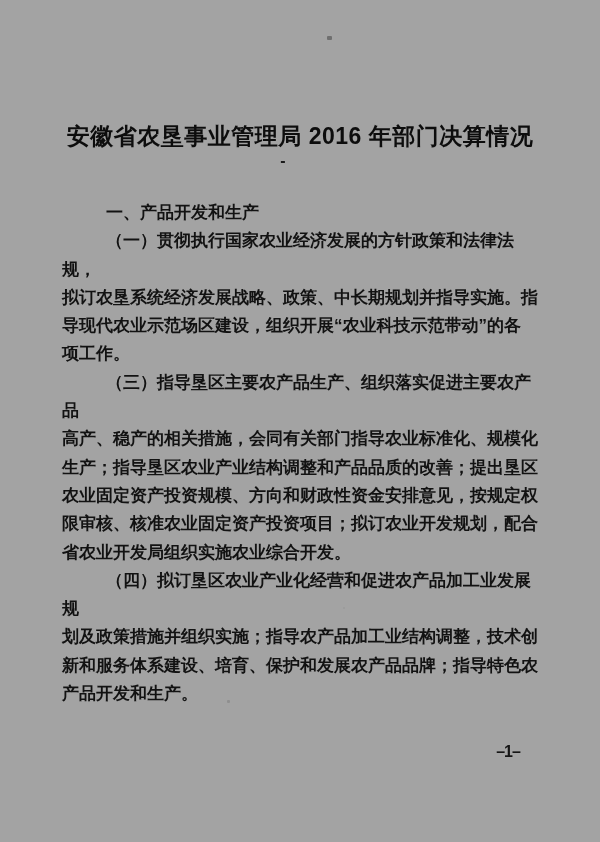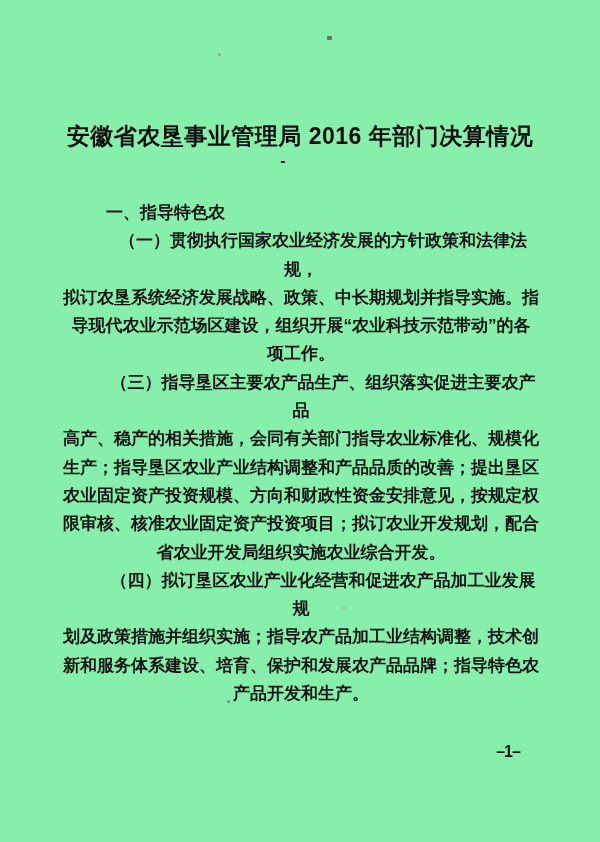--- a/index.html
+++ b/index.html
@@ -4,21 +4,21 @@
 <style>
   html, body {
     margin: 0;
     padding: 0;
     background: #ffffff;
   }
   .page {
     position: relative;
     width: 600px;
     height: 842px;
-    background: #86efac;
+    background: #a3a3a3;
     color: #141414;
     font-family: "Liberation Sans", "DejaVu Sans", sans-serif;
     overflow: hidden;
   }
   .title {
     position: absolute;
     top: 120px;
     left: 0;
     width: 100%;
     margin: 0;
@@ -52,21 +52,20 @@
   }
   .heading {
     text-indent: 44px;
     font-weight: 700;
     margin: 0;
   }
   .para {
     text-indent: 44px;
     white-space: pre-line;
     margin: 0;
-    text-align: center;
   }
   .pageno {
     position: absolute;
     top: 743px;
     left: 479px;
     width: 58px;
     text-align: center;
     font-size: 16px;
     font-weight: 600;
     letter-spacing: -1px;
@@ -85,21 +84,21 @@
 </head>
 <body>
 
 <div class="page">
 
   <h1 class="title">安徽省农垦事业管理局 2016 年部门决算情况</h1>
 
   <div class="title-mark">-</div>
 
   <div class="body-text">
-    <div class="heading">一、指导特色农</div>
+    <div class="heading">一、产品开发和生产</div>
     <div class="para">（一）贯彻执行国家农业经济发展的方针政策和法律法规，
 拟订农垦系统经济发展战略、政策、中长期规划并指导实施。指
 导现代农业示范场区建设，组织开展“农业科技示范带动”的各
 项工作。</div>
     <div class="para">（三）指导垦区主要农产品生产、组织落实促进主要农产品
 高产、稳产的相关措施，会同有关部门指导农业标准化、规模化
 生产；指导垦区农业产业结构调整和产品品质的改善；提出垦区
 农业固定资产投资规模、方向和财政性资金安排意见，按规定权
 限审核、核准农业固定资产投资项目；拟订农业开发规划，配合
 省农业开发局组织实施农业综合开发。</div>

